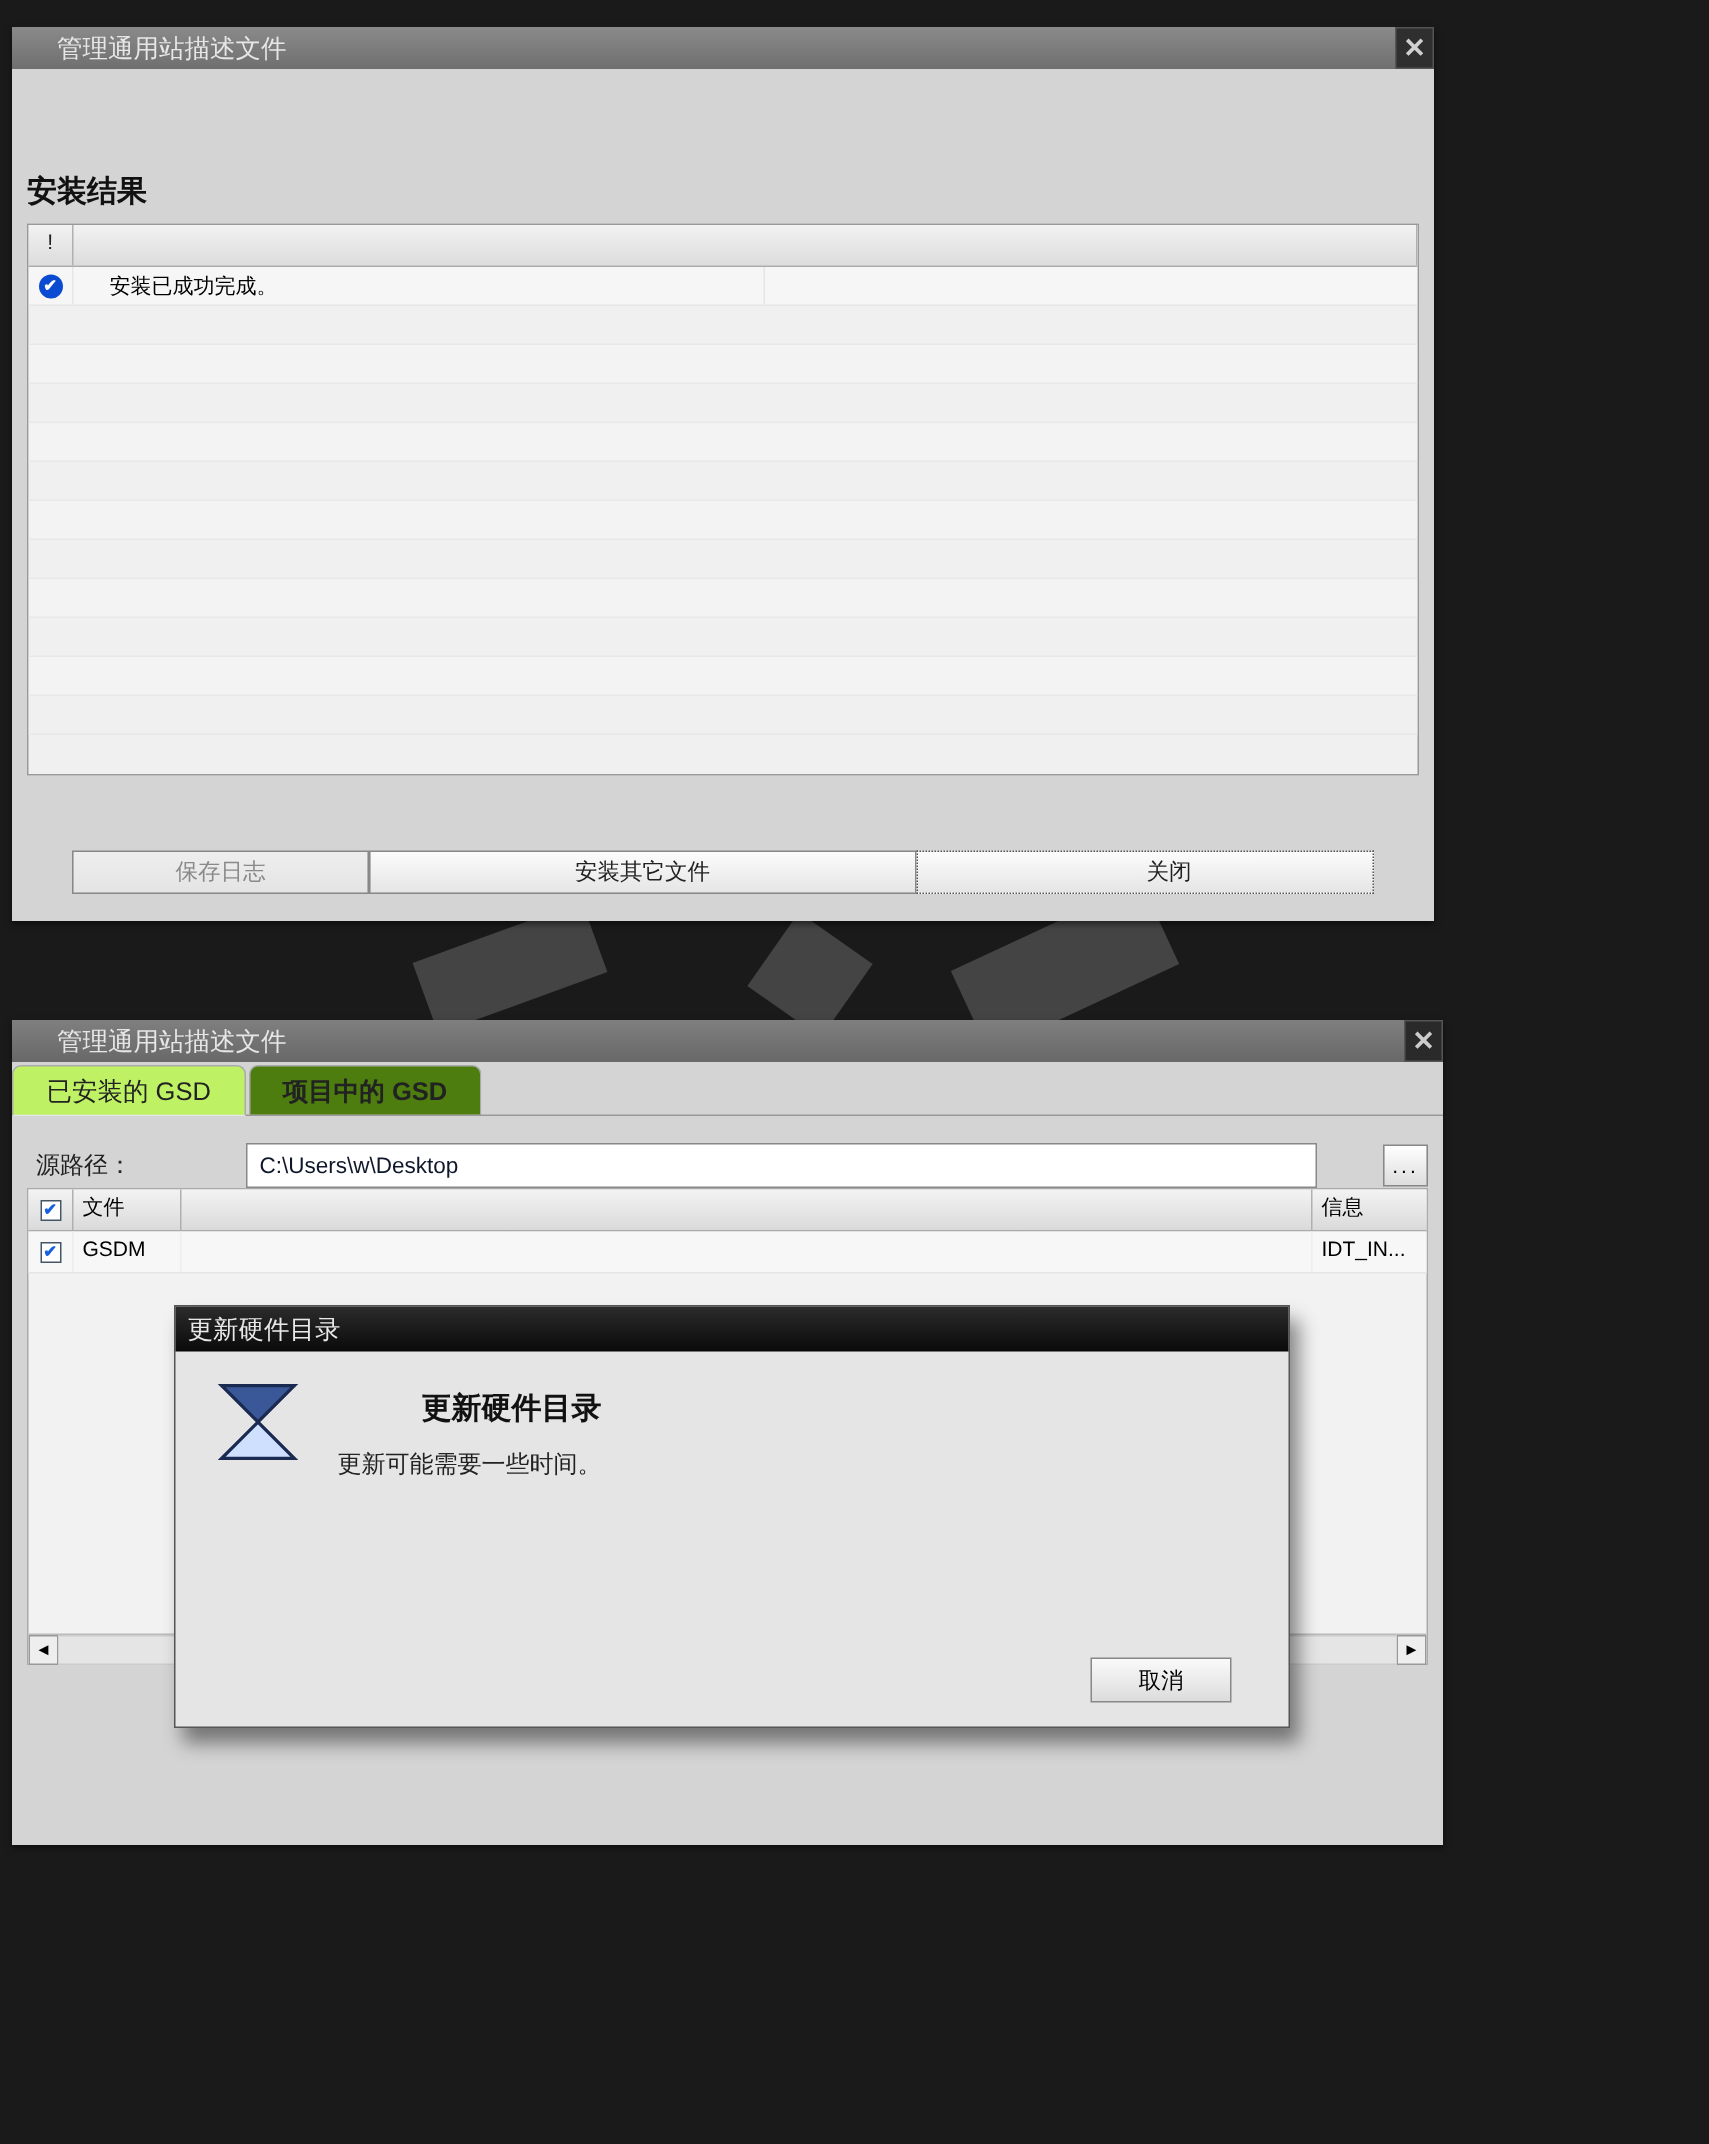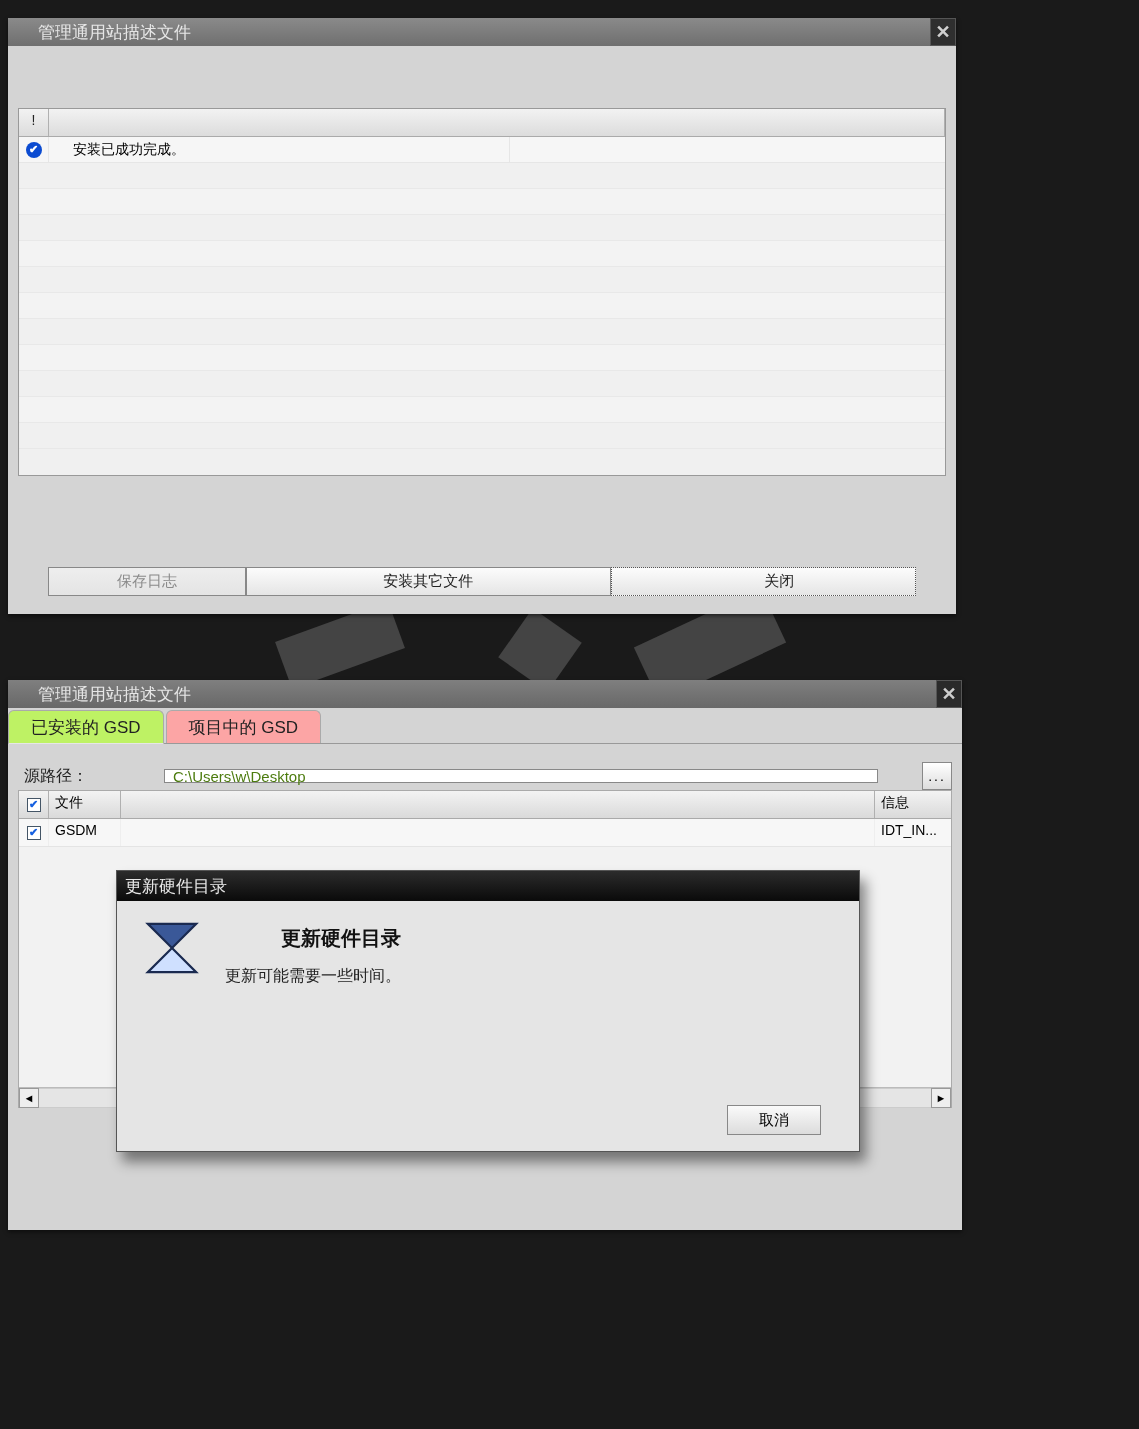--- a/index.html
+++ b/index.html
@@ -95,31 +95,31 @@
       height:28px;background:linear-gradient(#7f7f7f,#686868);
       display:flex;align-items:center;justify-content:space-between;padding-left:4px;
     }
     .close-x2{width:26px;height:28px;background:#2a2a2a;color:#ccc;
       display:flex;align-items:center;justify-content:center;font-size:18px;font-weight:bold;border:1px solid #555;}
     .win2-body{height:522px;position:relative;}
 
     .tabs{display:flex;height:34px;border-bottom:1px solid #999;margin-top:2px;}
     .tab{
       padding:4px 22px;font-size:17px;color:#222;
-      background:#fca5a5;border:1px solid #aaa;border-bottom:none;
+      background:#4d7c0f;border:1px solid #aaa;border-bottom:none;
       margin-right:2px;border-top-left-radius:6px;border-top-right-radius:6px;
-      display:flex;align-items:center;
+      display:flex;align-items:center;font-weight:bold;
     }
     .tab.active{background:#bef264;font-weight:500;border-bottom:1px solid #e6e6e6;margin-bottom:-1px;}
 
     .pathrow{display:flex;align-items:center;padding:18px 10px 0 16px;}
     .path-label{font-size:16px;color:#222;width:140px;}
     .path-input{
-      flex:1;height:14px;background:#fff;border:1px solid #888;
-      padding:4px 8px;font-size:15px;color:#4d7c0f;display:flex;align-items:center;
+      flex:1;height:30px;background:#fff;border:1px solid #888;
+      padding:4px 8px;font-size:15px;color:#0f172a;display:flex;align-items:center;
     }
     .path-dots{
       width:30px;height:28px;margin-left:44px;
       border:1px solid #888;background:linear-gradient(#fff,#ddd);
       display:flex;align-items:center;justify-content:center;font-size:14px;letter-spacing:2px;
     }
 
     .content-label{font-size:18px;font-weight:bold;padding:24px 0 6px 14px;}
     .table2{
       margin:0 10px;border:1px solid #aaa;background:#f2f2f2;
@@ -181,20 +181,21 @@
 <div class="bg-shape" style="top:620px;left:510px;width:60px;height:60px;transform:rotate(35deg);"></div>
 <div class="bg-shape" style="top:615px;left:640px;width:140px;height:60px;transform:rotate(-25deg);"></div>
 
 <div class="window1">
   <div class="titlebar1">
     <span class="titletext1">管理通用站描述文件</span>
     <div class="close-x1">✕</div>
   </div>
   <div class="win1-body">
     <div class="win1-blank"></div>
+    <div class="res-title">安装结果</div>
 
     <div class="table1">
       <div class="thead1">
         <div class="th th-icon">!</div>
         <div class="th th-last"></div>
       </div>
       <div class="trow1">
         <div class="td-icon">
           <div class="ok-icon">✔</div>
         </div>

